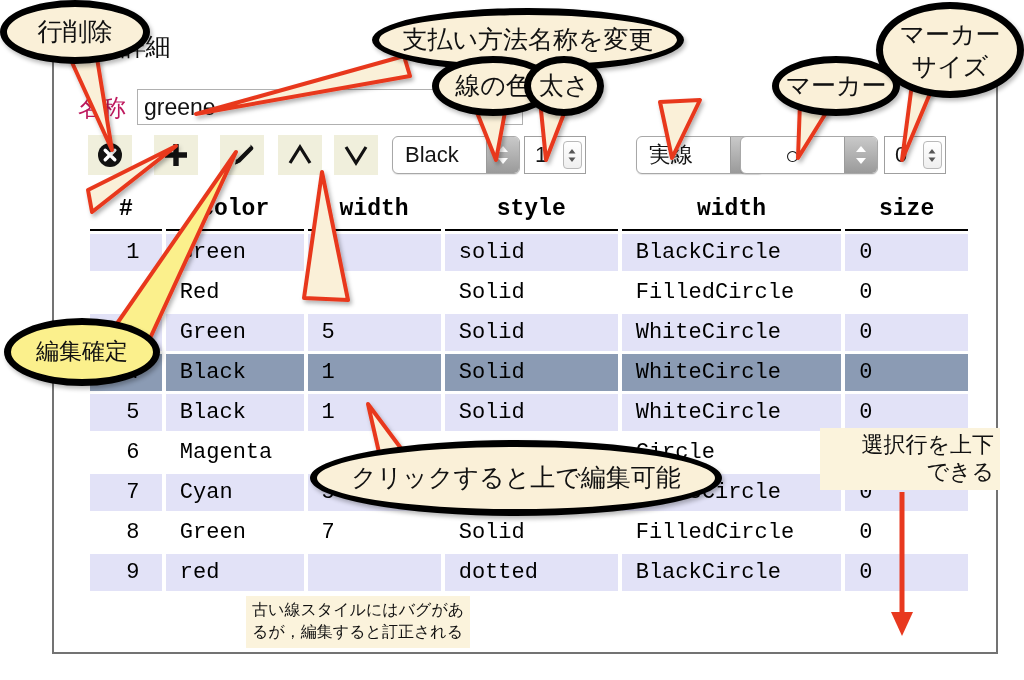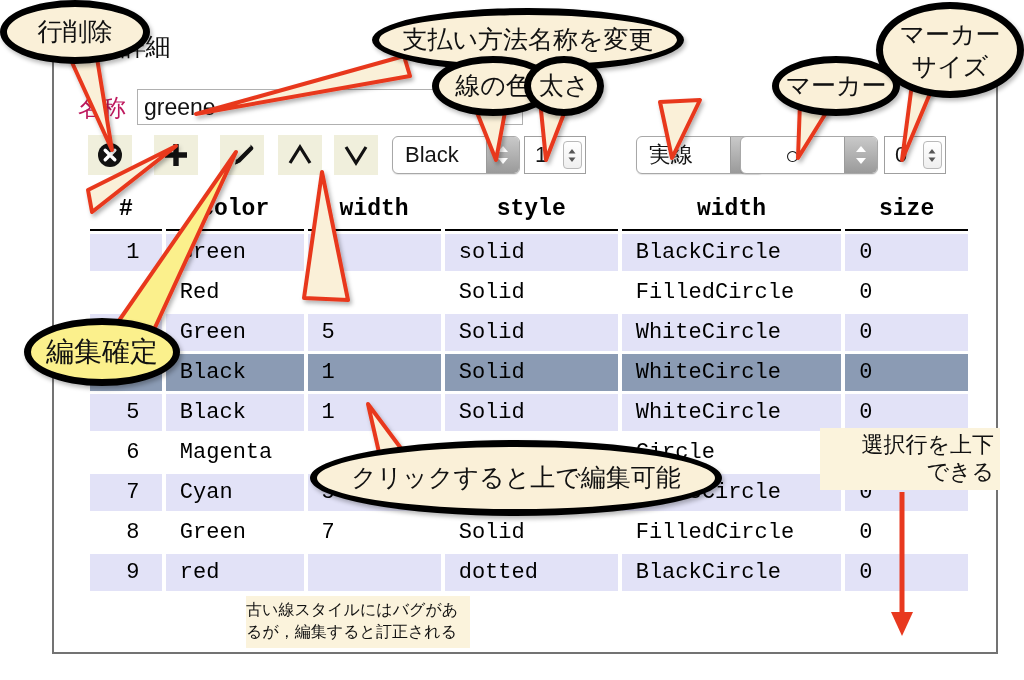--- a/index.html
+++ b/index.html
@@ -137,35 +137,35 @@
 
   .note{
     position:absolute;background:#fbf3dc;color:#111;
     font-family:"Liberation Sans","DejaVu Sans",sans-serif;
     box-sizing:border-box;
   }
 
   
   #b-del   {left:0px;   top:0px;   width:150px;height:64px; font-size:25px;}
   #b-copy  {left:0px;   top:168px; width:144px;height:62px; font-size:25px;}
-  #b-commit{left:24px;  top:318px; width:156px;height:68px; font-size:28px;}
+  #b-commit{left:4px;  top:318px; width:156px;height:68px; font-size:23px;}
   #b-rename{left:372px; top:8px;   width:312px;height:64px; font-size:25px;}
   #b-linecolor{left:432px;top:56px; width:122px;height:60px; font-size:25px;}
   #b-width {left:524px; top:56px;  width:80px; height:60px; font-size:25px;}
   #b-style {left:600px; top:52px;  width:168px;height:62px; font-size:25px;}
   #b-marker{left:772px; top:56px;  width:128px;height:60px; font-size:25px;}
   #b-msize {left:876px; top:2px;   width:148px;height:96px; font-size:25px;
             flex-direction:column;line-height:1.3;}
   #b-updown{left:230px; top:250px; width:198px;height:72px; font-size:24px;}
   #b-clickedit{left:310px;top:440px;width:412px;height:76px;font-size:25px;}
 
   #n-scroll{left:820px;top:428px;width:180px;height:62px;font-size:22px;
             padding:4px 6px 0 4px;text-align:right;line-height:1.22;}
   #n-bug{left:246px;top:596px;width:224px;height:52px;font-size:16px;
-         padding:3px 4px 0 0;line-height:1.35;text-align:left;}
+         padding:3px 4px 0 6px;line-height:1.35;text-align:left;}
 </style>
 </head>
 <body>
 
 <div id="root">
 
   <div class="frame-top-left"></div>
   <div class="frame-top-right"></div>
   <div class="window-frame"></div>
   <div class="group-title">方法詳細</div>

